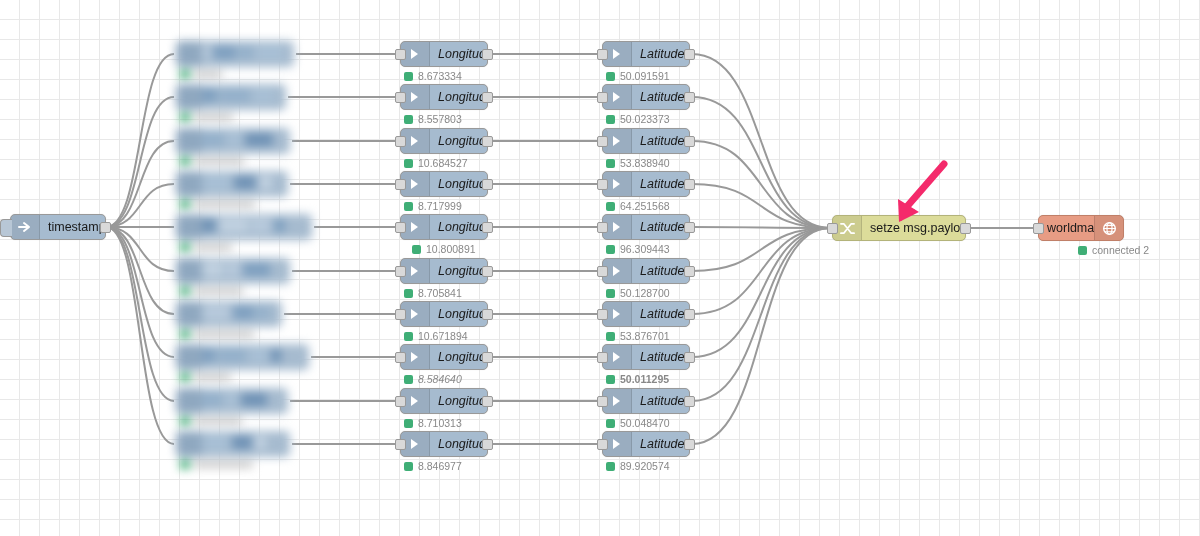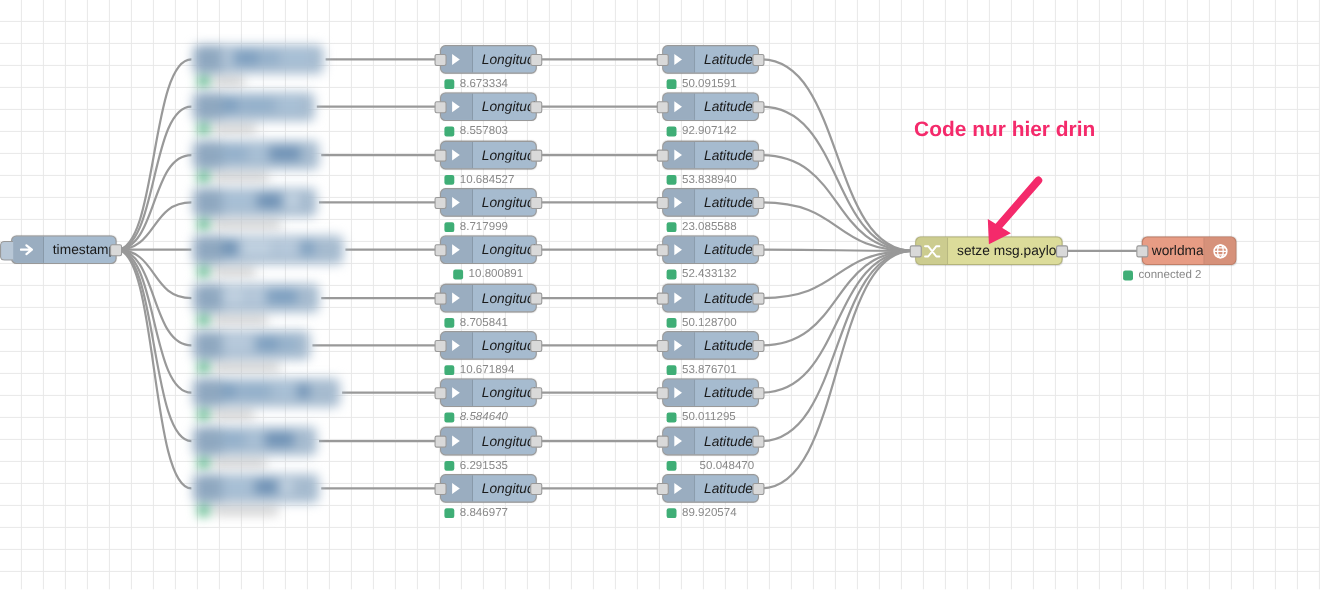--- a/index.html
+++ b/index.html
@@ -403,21 +403,21 @@
           <svg width="14" height="14" viewBox="0 0 14 14">
             <path d="M3 2 L10 7 L3 12 Z" fill="#fff"></path>
           </svg>
         </div>
         <div class="label label-italic label-center">Longitude</div>
         <div class="port in"></div>
         <div class="port out"></div>
       </div>
       <div class="status" style="left: 404px; top: 417px;">
         <span class="dot"></span>
-        <span>6.291535</span>
+        <span>8.710313</span>
       </div>
       <div class="node n-change" style="left: 400px; top: 431px; width: 88px;">
         <div class="icon-box">
           <svg width="14" height="14" viewBox="0 0 14 14">
             <path d="M3 2 L10 7 L3 12 Z" fill="#fff"></path>
           </svg>
         </div>
         <div class="label label-italic label-center">Longitude</div>
         <div class="port in"></div>
         <div class="port out"></div>
@@ -448,21 +448,21 @@
           <svg width="14" height="14" viewBox="0 0 14 14">
             <path d="M3 2 L10 7 L3 12 Z" fill="#fff"></path>
           </svg>
         </div>
         <div class="label label-italic label-center">Latitude</div>
         <div class="port in"></div>
         <div class="port out"></div>
       </div>
       <div class="status" style="left: 606px; top: 113px;">
         <span class="dot"></span>
-        <span>92.907142</span>
+        <span>50.023373</span>
       </div>
       <div class="node n-change" style="left: 602px; top: 128px; width: 88px;">
         <div class="icon-box">
           <svg width="14" height="14" viewBox="0 0 14 14">
             <path d="M3 2 L10 7 L3 12 Z" fill="#fff"></path>
           </svg>
         </div>
         <div class="label label-italic label-center">Latitude</div>
         <div class="port in"></div>
         <div class="port out"></div>
@@ -476,35 +476,35 @@
           <svg width="14" height="14" viewBox="0 0 14 14">
             <path d="M3 2 L10 7 L3 12 Z" fill="#fff"></path>
           </svg>
         </div>
         <div class="label label-italic label-center">Latitude</div>
         <div class="port in"></div>
         <div class="port out"></div>
       </div>
       <div class="status" style="left: 606px; top: 200px;">
         <span class="dot"></span>
-        <span>23.085588</span>
+        <span>64.251568</span>
       </div>
       <div class="node n-change" style="left: 602px; top: 214px; width: 88px;">
         <div class="icon-box">
           <svg width="14" height="14" viewBox="0 0 14 14">
             <path d="M3 2 L10 7 L3 12 Z" fill="#fff"></path>
           </svg>
         </div>
         <div class="label label-italic label-center">Latitude</div>
         <div class="port in"></div>
         <div class="port out"></div>
       </div>
       <div class="status" style="left: 606px; top: 243px;">
         <span class="dot"></span>
-        <span>52.433132</span>
+        <span>96.309443</span>
       </div>
       <div class="node n-change" style="left: 602px; top: 258px; width: 88px;">
         <div class="icon-box">
           <svg width="14" height="14" viewBox="0 0 14 14">
             <path d="M3 2 L10 7 L3 12 Z" fill="#fff"></path>
           </svg>
         </div>
         <div class="label label-italic label-center">Latitude</div>
         <div class="port in"></div>
         <div class="port out"></div>
@@ -530,35 +530,35 @@
       <div class="node n-change" style="left: 602px; top: 344px; width: 88px;">
         <div class="icon-box">
           <svg width="14" height="14" viewBox="0 0 14 14">
             <path d="M3 2 L10 7 L3 12 Z" fill="#fff"></path>
           </svg>
         </div>
         <div class="label label-italic label-center">Latitude</div>
         <div class="port in"></div>
         <div class="port out"></div>
       </div>
-      <div class="status" style="left: 606px; top: 373px;">
+      <div class="status" style="left: 606px; top: 373px; font-weight: bold;">
         <span class="dot"></span>
         <span>50.011295</span>
       </div>
       <div class="node n-change" style="left: 602px; top: 388px; width: 88px;">
         <div class="icon-box">
           <svg width="14" height="14" viewBox="0 0 14 14">
             <path d="M3 2 L10 7 L3 12 Z" fill="#fff"></path>
           </svg>
         </div>
         <div class="label label-italic label-center">Latitude</div>
         <div class="port in"></div>
         <div class="port out"></div>
       </div>
-      <div class="status" style="left: 606px; top: 417px; gap: 16px;">
+      <div class="status" style="left: 606px; top: 417px;">
         <span class="dot"></span>
         <span>50.048470</span>
       </div>
       <div class="node n-change" style="left: 602px; top: 431px; width: 88px;">
         <div class="icon-box">
           <svg width="14" height="14" viewBox="0 0 14 14">
             <path d="M3 2 L10 7 L3 12 Z" fill="#fff"></path>
           </svg>
         </div>
         <div class="label label-italic label-center">Latitude</div>
@@ -586,27 +586,24 @@
     <div class="label">worldmap</div>
     <div class="icon-box right">
       <svg width="15" height="15" viewBox="0 0 16 16">
         <circle cx="8" cy="8" r="6.2" fill="none" stroke="#fff" stroke-width="1.5"></circle>
         <ellipse cx="8" cy="8" rx="2.7" ry="6.2" fill="none" stroke="#fff" stroke-width="1.3"></ellipse>
         <path d="M2 8h12M3 4.6h10M3 11.4h10" stroke="#fff" stroke-width="1.2" fill="none"></path>
       </svg>
     </div>
     <div class="port in"></div>
   </div>
-  <div class="status" id="worldmap-status" style="left: 1021px; top: 244px;">
+  <div class="status" id="worldmap-status" style="left: 1078px; top: 244px;">
     <span class="dot"></span>
     <span>connected 2</span>
   </div>
 
-  <div id="annotation" style="left: 831px; top: 108px;">
-    <span>Code nur hier drin</span>
-  </div>
   <svg class="arrow-svg" id="annotation-arrow" width="70" height="70" viewBox="0 0 70 70" style="left: 887px; top: 159px;">
     <path d="M58 6 L20 50 L28 50 L14 62 L13 44 L18 50 L56 4 Z" fill="#F42A6B"></path>
     <path d="M57 5 L17 51" stroke="#F42A6B" stroke-width="7" stroke-linecap="round"></path>
     <path d="M12 63 L11 40 L32 53 Z" fill="#F42A6B"></path>
   </svg>
 
 </div>
 
 </body></html>

